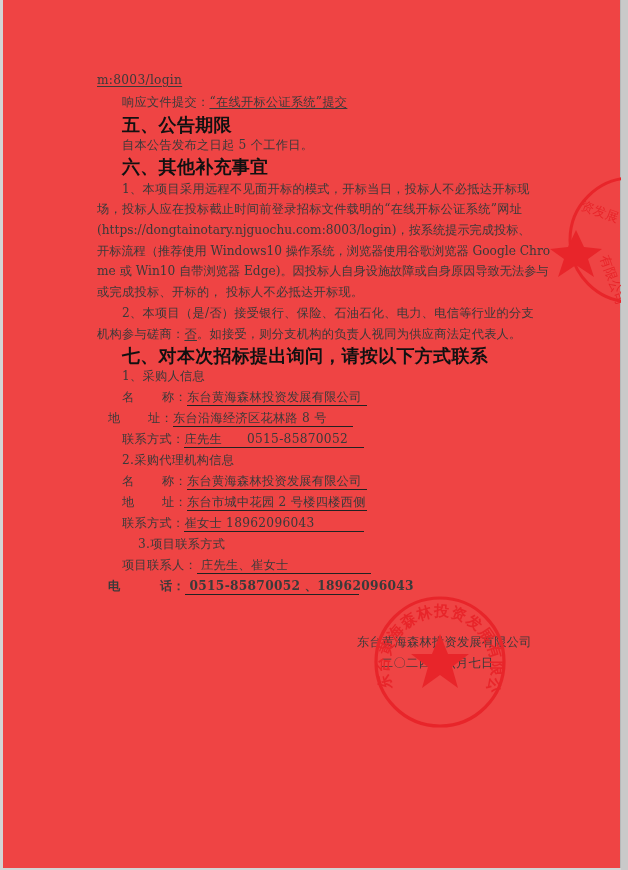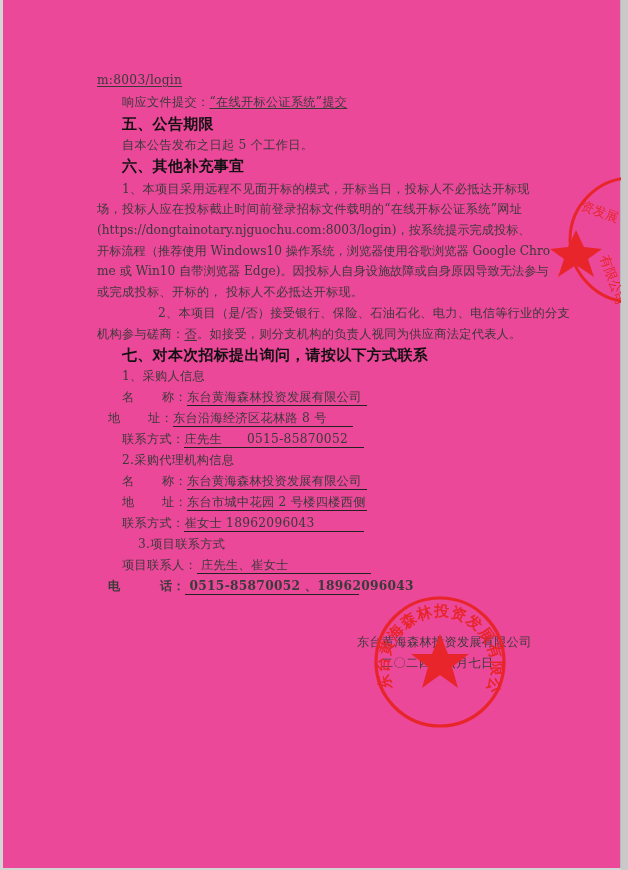--- a/index.html
+++ b/index.html
@@ -3,28 +3,28 @@
 <meta charset="utf-8">
 <style>
   html, body { margin:0; padding:0; }
   body {
     width:628px; height:870px; overflow:hidden; position:relative;
     background:#d4d4d4;
     font-family:"DejaVu Serif","Liberation Serif",serif;
   }
   .page {
     position:absolute; left:3px; top:0; width:617px; height:868px;
-    background:#ec4899;
+    background:#ef4444;
     border-right:1px solid #b8b8b8;
   }
   .line {
     position:absolute; font-size:12.2px; color:#3a3a3a; white-space:nowrap; line-height:15px;
     letter-spacing:0.3px;
   }
-  .heading { font-weight:bold; color:#111; font-family:"DejaVu Sans","Liberation Sans",sans-serif; font-size:15px; }
+  .heading { font-weight:bold; color:#111; font-family:"DejaVu Sans","Liberation Sans",sans-serif; font-size:18px; }
   .u { text-decoration:underline; text-underline-offset:2px; }
   .field { display:inline-block; border-bottom:1px solid #222; }
   .label-spread { display:inline-block; }
   .stamp { position:absolute; pointer-events:none; }
 </style>
 </head>
 <body>
 
 <div class="page">
 
@@ -39,21 +39,21 @@
 
   <div class="line heading" style="left:119px;top:159px;">六、其他补充事宜</div>
 
   <div class="line" style="left:119px;top:182px;">1、本项目采用远程不见面开标的模式，开标当日，投标人不必抵达开标现</div>
   <div class="line" style="left:94px;top:202px;">场，投标人应在投标截止时间前登录招标文件载明的“在线开标公证系统”网址</div>
   <div class="line" style="left:94px;top:223px;letter-spacing:0;">(https://dongtainotary.njguochu.com:8003/login)，按系统提示完成投标、</div>
   <div class="line" style="left:94px;top:244px;letter-spacing:0;">开标流程（推荐使用 Windows10 操作系统，浏览器使用谷歌浏览器 Google Chro</div>
   <div class="line" style="left:94px;top:264px;letter-spacing:0;">me 或 Win10 自带浏览器 Edge)。因投标人自身设施故障或自身原因导致无法参与</div>
   <div class="line" style="left:94px;top:285px;">或完成投标、开标的， 投标人不必抵达开标现。</div>
 
-  <div class="line" style="left:119px;top:306px;margin-left:36px;">2、本项目（是/否）接受银行、保险、石油石化、电力、电信等行业的分支</div>
+  <div class="line" style="left:119px;top:306px;">2、本项目（是/否）接受银行、保险、石油石化、电力、电信等行业的分支</div>
   <div class="line" style="left:94px;top:327px;">
     <span>机构参与磋商：</span><span class="u">否</span><span>。如接受，则分支机构的负责人视同为供应商法定代表人。</span>
   </div>
 
   <div class="line heading" style="left:119px;top:348px;">七、对本次招标提出询问，请按以下方式联系</div>
 
   <div class="line" style="left:119px;top:369px;">1、采购人信息</div>
   <div class="line" style="left:119px;top:390px;">
     <span class="label-spread" style="width:40px">名</span><span>称：</span><span class="field" style="width:180px">东台黄海森林投资发展有限公司</span>
   </div>

